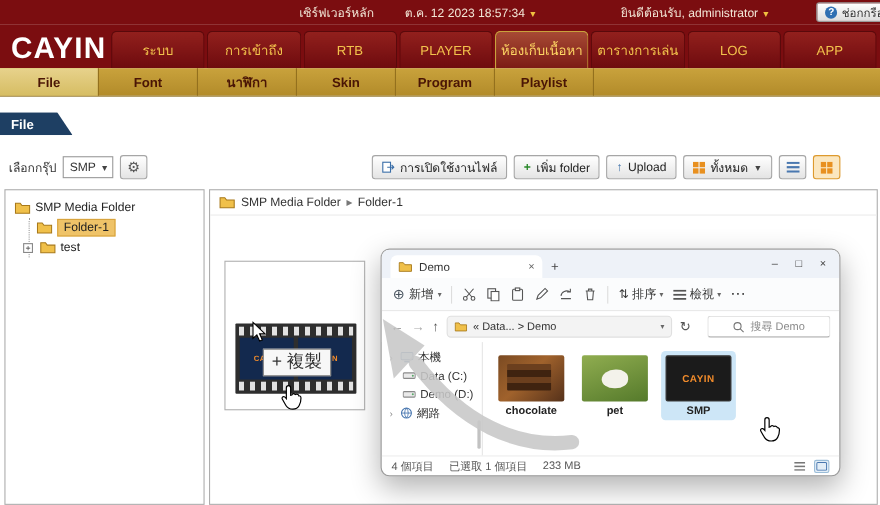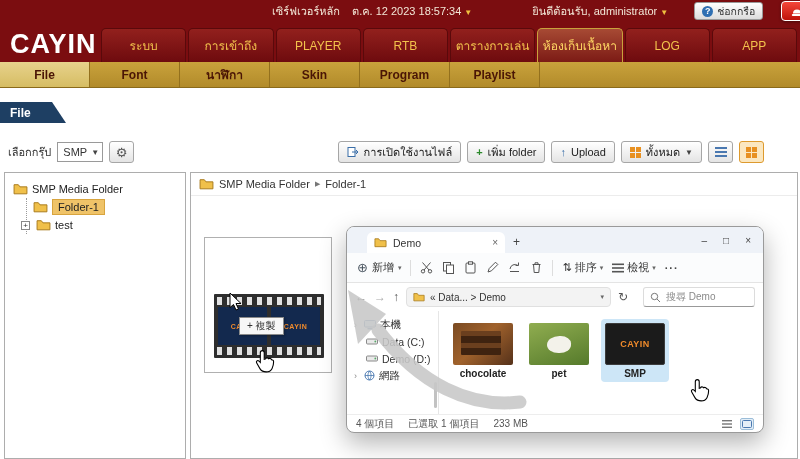--- a/index.html
+++ b/index.html
@@ -1,20 +1,20 @@
 <!DOCTYPE html>
 <html><head>
 <meta charset="utf-8">
 <style>
   *{margin:0;padding:0;box-sizing:border-box;}
   body{font-family:"Liberation Sans","DejaVu Sans",sans-serif;}
   .screen{position:relative;width:800px;height:459px;background:#fff;overflow:hidden;font-family:"Liberation Sans","DejaVu Sans",sans-serif;}
 
   
-  .topbar{height:22px;background:#7b0d10;display:flex;align-items:center;gap:12px;padding:0 6px 0 272px;color:#f2e6d6;font-size:11px;white-space:nowrap;}
+  .topbar{height:22px;background:#7b0d10;display:flex;align-items:center;gap:28px;padding:0 6px 0 272px;color:#f2e6d6;font-size:11px;white-space:nowrap;}
   .topbar .caret{color:#f0c040;font-size:8px;margin-left:3px;}
   .tb-welcome{margin-left:48px;}
   .btn-help{margin-left:14px;height:18px;display:inline-flex;align-items:center;gap:4px;background:linear-gradient(#ffffff,#dcdcdc);border:1px solid #9a9a9a;border-radius:3px;padding:0 7px;color:#333;font-size:10.5px;cursor:pointer;}
   .help-q{width:11px;height:11px;border-radius:50%;background:#2f6fb2;color:#fff;font-size:9px;font-weight:bold;display:inline-flex;align-items:center;justify-content:center;}
   .btn-emerg{margin-left:6px;height:20px;display:inline-flex;align-items:center;gap:4px;background:linear-gradient(#f4473a,#bf1209);border:1.5px solid #fff;border-radius:4px;padding:0 9px;color:#fff;font-size:11px;font-weight:bold;box-shadow:0 1px 3px rgba(0,0,0,.4);cursor:pointer;}
 
   
   .navrow{height:40px;background:#7b0d10;display:flex;align-items:flex-end;}
   .logo{width:100px;color:#fff;font-size:27px;font-weight:bold;letter-spacing:1px;padding:0 0 4px 10px;line-height:1;}
   .tabs{flex:1;display:flex;align-items:center;padding-right:2px;}
@@ -54,46 +54,46 @@
   .content{position:absolute;left:190px;top:84px;right:2px;bottom:0;border:1px solid #adadad;background:#fff;}
   .crumbs{display:flex;align-items:center;gap:5px;padding:5px 8px;font-size:11px;color:#333;border-bottom:1px solid #ececec;}
   .crumb-sep{color:#777;font-size:7px;}
   .card{position:absolute;left:13px;top:64px;width:128px;height:136px;border:1px solid #b0b0b0;background:#fff;z-index:1;}
   .film{position:absolute;left:9px;top:56px;width:110px;height:64px;background:#2e2e2e;display:flex;flex-direction:column;border-radius:1px;}
   .sprockets{height:8px;margin:3px 3px 2px;background:repeating-linear-gradient(90deg,#e2e2e2 0 5px,#2e2e2e 5px 10px);}
   .sprockets.b{margin:2px 3px 3px;}
   .frames{flex:1;display:flex;gap:4px;padding:0 4px;}
   .frame{flex:1;background:#13294e;display:flex;align-items:center;justify-content:center;}
   .frame span{color:#f18b2b;font-size:7px;font-weight:bold;letter-spacing:.5px;}
-  .droptip{position:absolute;left:48px;top:144px;background:#f7f7f7;border:1px solid #8a8a8a;padding:1px 7px;font-size:10px;color:#333;box-shadow:1px 1px 2px rgba(0,0,0,.25);z-index:2;white-space:nowrap;}
+  .droptip{position:absolute;left:48px;top:144px;background:#f7f7f7;border:1px solid #8a8a8a;padding:1px 7px;font-size:16px;color:#333;box-shadow:1px 1px 2px rgba(0,0,0,.25);z-index:2;white-space:nowrap;}
   .cursor-arrow{position:absolute;left:38px;top:119px;z-index:7;}
   .hand1{position:absolute;left:64px;top:176px;z-index:7;}
 
   
   .explorer{position:absolute;left:346px;top:226px;width:418px;height:207px;background:#fff;border:1px solid #9a9a9a;border-radius:8px;box-shadow:0 10px 26px rgba(0,0,0,.3);z-index:5;display:flex;flex-direction:column;overflow:hidden;font-size:11px;color:#333;}
   .x-title{height:26px;background:#eef2f8;display:flex;align-items:flex-end;padding:0 8px;}
-  .x-tab{height:21px;width:138px;background:#fff;border-radius:6px 6px 0 0;display:flex;align-items:center;gap:6px;padding:0 7px;font-size:10.5px;margin-left:12px;}
+  .x-tab{height:21px;width:138px;background:#fff;border-radius:6px 6px 0 0;display:flex;align-items:center;gap:6px;padding:0 7px;font-size:10.5px;}
   .x-tab .x{margin-left:auto;color:#666;font-size:10px;cursor:pointer;}
   .x-newtab{margin:0 0 4px 8px;color:#444;font-size:12px;cursor:pointer;}
   .x-ctrls{margin-left:auto;display:flex;gap:16px;align-items:center;height:100%;color:#444;font-size:10px;padding-right:4px;}
   .x-ctrls span{cursor:pointer;}
   .x-toolbar{height:30px;background:#fbfcfd;border-bottom:1px solid #e4e4e4;display:flex;align-items:center;gap:9px;padding:0 10px;}
   .x-new{display:inline-flex;align-items:center;gap:4px;cursor:pointer;}
   .x-new .oplus{color:#4a5560;font-size:13px;}
   .vdiv{width:1px;height:16px;background:#ddd;}
   .eico{display:inline-flex;cursor:pointer;}
   .x-dd{display:inline-flex;align-items:center;gap:3px;cursor:pointer;}
   .sm-caret{font-size:7px;color:#666;}
   .x-more{color:#444;letter-spacing:1px;font-weight:bold;cursor:pointer;}
   .x-addr{height:28px;display:flex;align-items:center;gap:7px;padding:0 8px;background:#fff;}
   .navg{color:#555;font-size:12px;cursor:pointer;}
   .navg.dim{color:#aaa;}
   .addr-box{width:205px;height:20px;background:#f3f3f3;border:1px solid #e0e0e0;border-radius:4px;display:flex;align-items:center;gap:5px;padding:0 6px;font-size:10px;color:#333;cursor:text;}
   .addr-box .sm-caret{margin-left:auto;}
-  .search-box{margin-left:auto;width:112px;height:20px;background:#fff;border:1px solid #dcdcdc;border-bottom:1px solid #999;border-radius:3px;display:flex;align-items:center;gap:5px;padding:0 6px;font-size:10px;color:#8a8a8a;cursor:text;}
+  .search-box{margin-left:auto;width:112px;height:20px;background:#fff;border:1px solid #dcdcdc;border-bottom:1px solid #999;border-radius:3px;display:flex;align-items:center;gap:5px;padding:0 6px;font-size:10px;color:#8a8a8a;cursor:text;justify-content:center;}
   .x-body{flex:1;display:flex;min-height:0;}
   .x-side{width:92px;border-right:1px solid #e6e6e6;padding:5px 0 0 7px;position:relative;}
   .srow{display:flex;align-items:center;gap:4px;height:17px;font-size:10.5px;color:#333;cursor:pointer;white-space:nowrap;}
   .srow .chev{color:#888;font-size:9px;width:6px;}
   .srow.ind{padding-left:12px;}
   .side-scroll{position:absolute;right:1px;bottom:6px;width:3px;height:26px;background:#c2c2c2;border-radius:2px;}
   .x-files{flex:1;display:flex;gap:8px;align-items:flex-start;padding:8px 4px 0 10px;}
   .xfile{width:68px;display:flex;flex-direction:column;align-items:center;gap:3px;padding:4px 2px 3px;border-radius:4px;cursor:pointer;}
   .xfile.selected{background:#cde6f7;}
   .thumb{width:60px;height:42px;border-radius:2px;position:relative;overflow:hidden;}
@@ -139,24 +139,24 @@
         </svg>
 
     </span>
   </div>
 
   <div class="navrow">
     <div class="logo">CAYIN</div>
     <div class="tabs">
       <div class="tab">ระบบ</div>
       <div class="tab">การเข้าถึง</div>
+      <div class="tab">RTB</div>
       <div class="tab">PLAYER</div>
-      <div class="tab">RTB</div>
+      <div class="tab active">ห้องเก็บเนื้อหา</div>
       <div class="tab">ตารางการเล่น</div>
-      <div class="tab active">ห้องเก็บเนื้อหา</div>
       <div class="tab">LOG</div>
       <div class="tab">APP</div>
     </div>
   </div>
 
   <div class="subnav">
     <div class="sub active">File</div>
     <div class="sub">Font</div>
     <div class="sub">นาฬิกา</div>
     <div class="sub">Skin</div>

